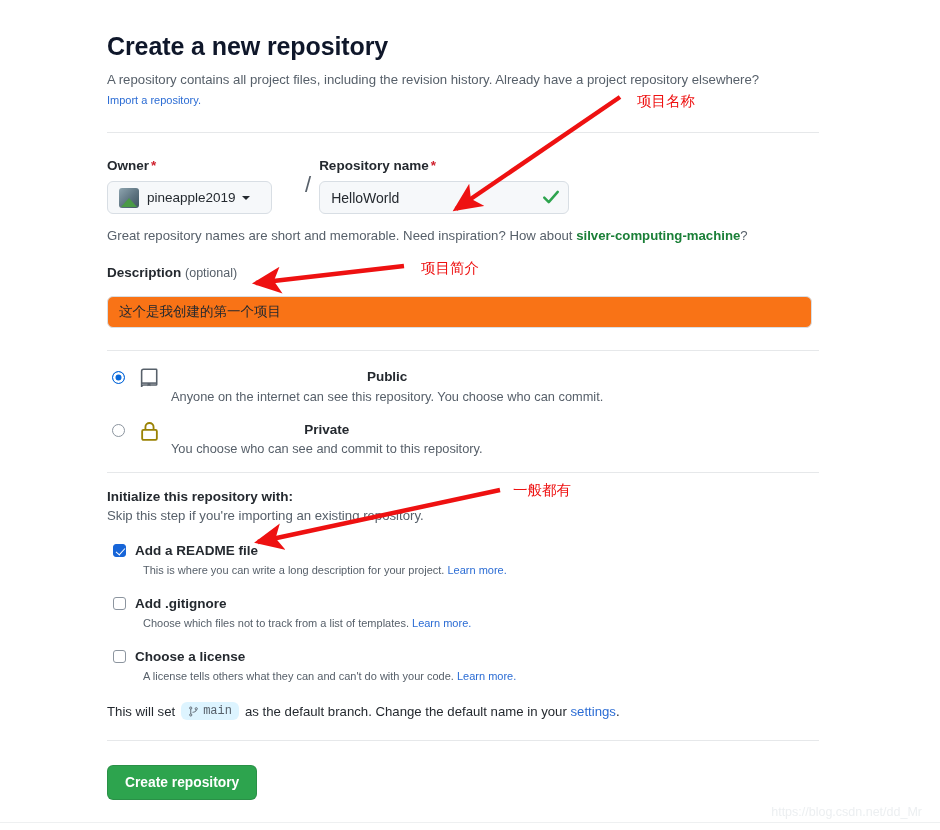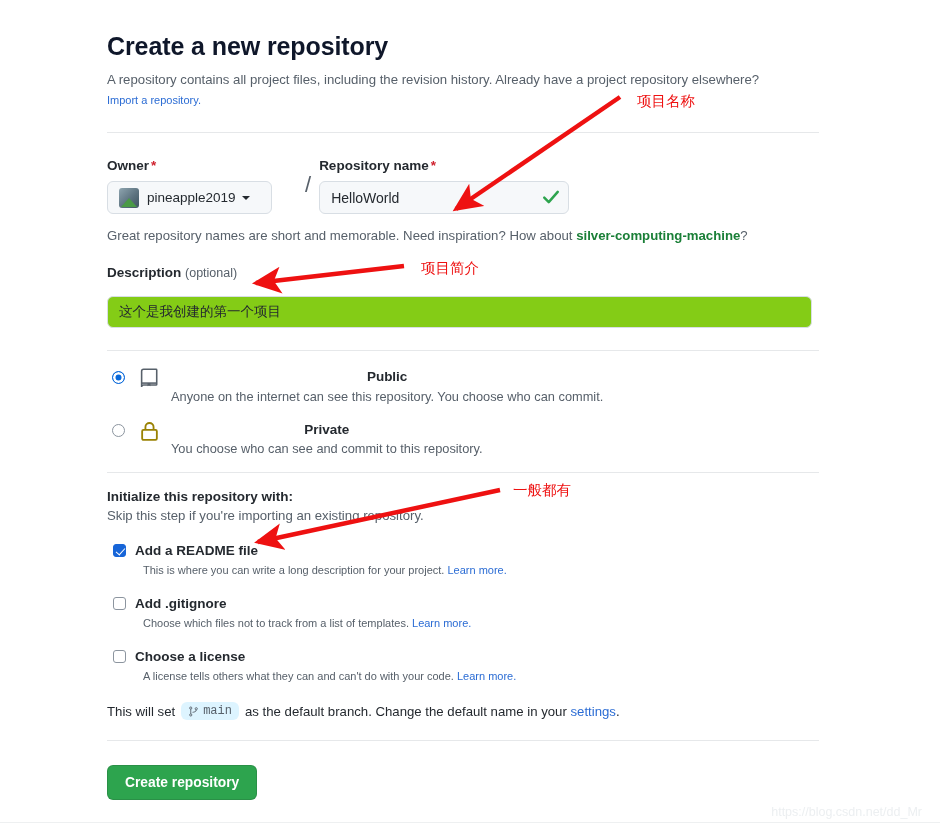--- a/index.html
+++ b/index.html
@@ -158,21 +158,21 @@
   }
 
   
   .desc-block { margin-top: 22px; }
   .desc-input {
     margin-top: 8px;
     width: 705px;
     height: 32px;
     border: 1px solid #d8dee4;
     border-radius: 6px;
-    background: #84cc16;
+    background: #f97316;
     font-size: 13.5px;
     font-family: "Liberation Sans", "DejaVu Sans", sans-serif;
     color: #24292f;
     padding: 0 11px;
     outline: none;
   }
   .div2 { margin-top: 22px; }
 
   
   .vis-block { margin-top: 16px; }

